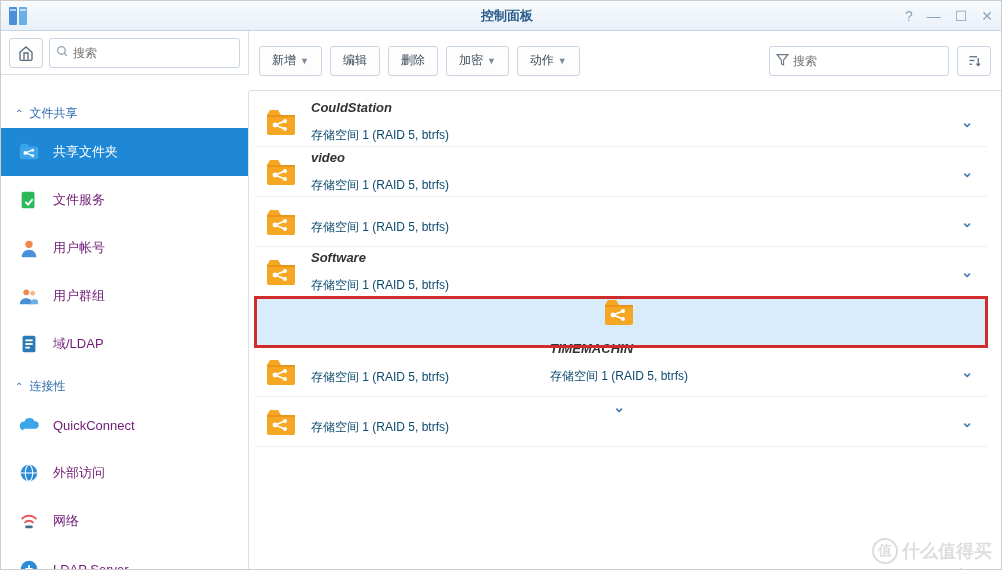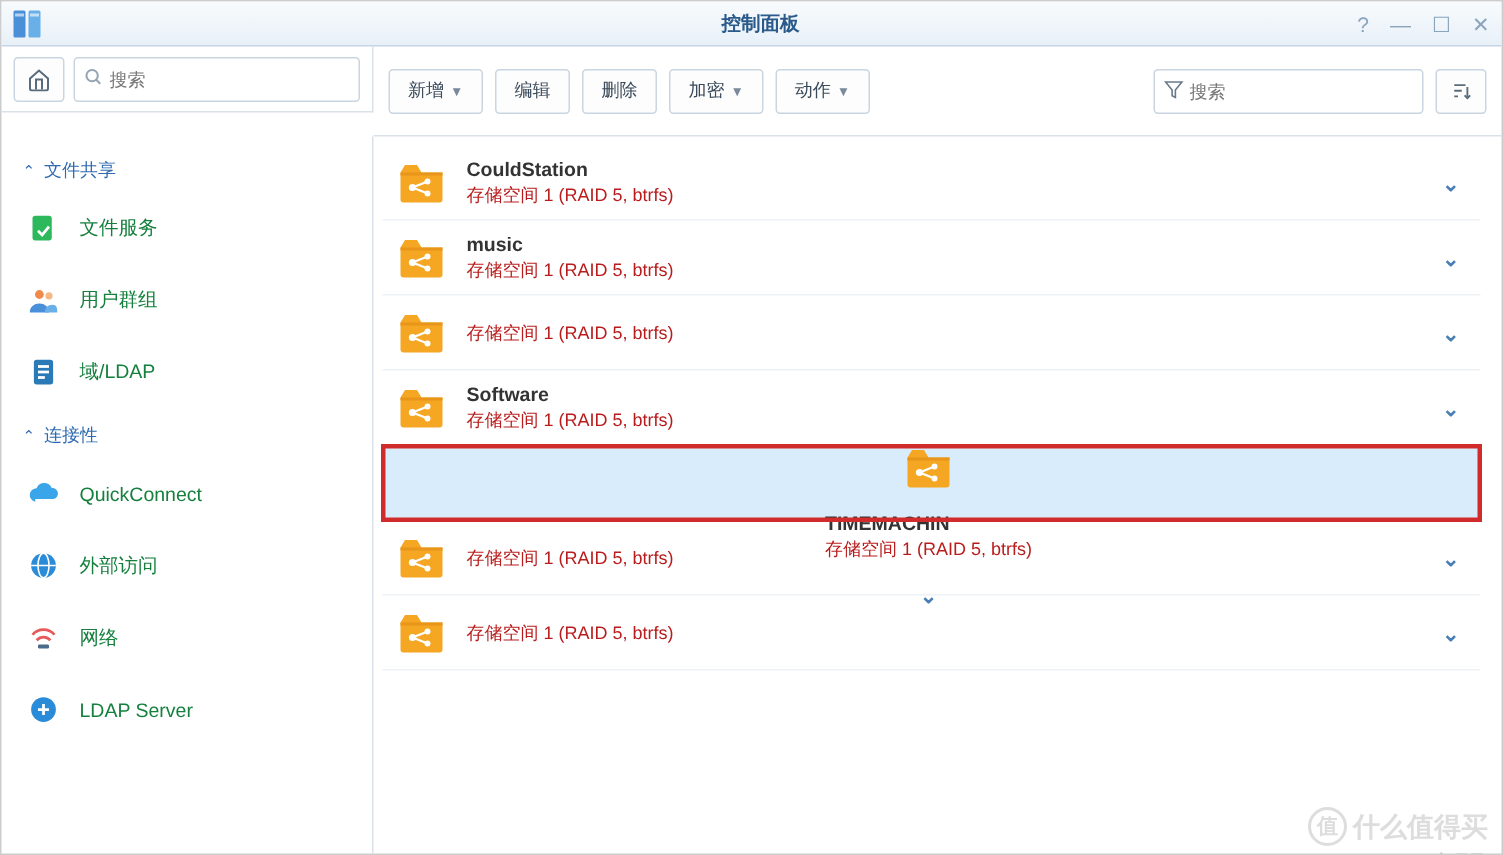--- a/index.html
+++ b/index.html
@@ -26,33 +26,33 @@
 .spacer { flex: 1; }
 .search-right { width: 180px; height: 30px; border: 1px solid #c9d5e0; border-radius: 3px; display: flex; align-items: center; padding: 0 6px; gap: 4px; }
 .search-right input { border: none; outline: none; font-size: 12px; width: 100%; color: #666; }
 .sortbtn { width: 34px; height: 30px; border: 1px solid #c9d5e0; border-radius: 3px; display: flex; align-items: center; justify-content: center; color: #5a6b7b; cursor: pointer; background: #fdfdfd; font-size: 14px; }
 
 
 .body { display: flex; height: calc(570px - 30px - 44px); }
 .sidebar { width: 248px; border-right: 1px solid #d9e2ea; overflow-y: auto; padding-top: 4px; }
 .sb-section { padding: 10px 14px 6px; font-size: 12px; color: #2f6ab0; display: flex; align-items: center; gap: 6px; cursor: pointer; }
 .sb-section .chev { font-size: 10px; }
-.sb-item { height: 48px; display: flex; align-items: center; gap: 12px; padding: 0 16px; font-size: 13px; color: #15803d; cursor: pointer; }
+.sb-item { height: 48px; display: flex; align-items: center; gap: 12px; padding: 0 16px; font-size: 13px; color: #701a75; cursor: pointer; }
 .sb-item.active { background: #1e88d6; color: #fff; }
 .sb-item .icon-wrap { width: 24px; height: 24px; display: flex; align-items: center; justify-content: center; }
 
 
 .main { flex: 1; overflow-y: auto; padding: 6px 14px 6px 6px; position: relative; }
 .folder-row { height: 50px; display: flex; align-items: center; padding: 0 14px 0 10px; gap: 14px; border-bottom: 1px solid #eef2f6; cursor: pointer; position: relative; }
 .folder-row.selected { background: #d9ecfb; flex-direction: column; }
 .folder-row.highlight { outline: 3px solid #d22b2b; outline-offset: -2px; }
 .folder-icon { width: 32px; height: 30px; flex-shrink: 0; }
 .folder-info { flex: 1; }
-.folder-name { font-size: 13px; font-weight: 700; color: #333; }
-.folder-sub { font-size: 12px; color: #b91c1c; margin-top: 2px; }
+.folder-name { font-size: 13px; font-weight: 700; color: #333; font-style: italic; }
+.folder-sub { font-size: 12px; color: #0c4a6e; margin-top: 12px; }
 .folder-chevron { color: #4a7fb5; font-size: 14px; font-weight: bold; }
 
 .footer { position: absolute; bottom: 4px; right: 10px; font-size: 12px; color: #9aa6b2; }
 
 .watermark { position: absolute; bottom: 6px; right: 10px; font-size: 18px; color: rgba(120,120,120,0.25); font-weight: bold; display:flex; align-items:center; gap:4px; pointer-events:none; }
 .watermark .wm-circle { width:26px; height:26px; border:2px solid rgba(120,120,120,0.25); border-radius:50%; display:flex; align-items:center; justify-content:center; font-size:14px; }
 </style>
 </head>
 <body>
 
@@ -131,31 +131,54 @@
 </div>
 
 <div class="body">
 
   <div class="sidebar">
     <div class="sb-section">
       <span class="chev">⌃</span>
       <span>文件共享</span>
     </div>
 
+    <div class="sb-item active">
+      <span class="icon-wrap">
+        <svg width="22" height="22" viewBox="0 0 24 24">
+            <rect x="2" y="6" width="20" height="14" rx="2" fill="#3aa5e8"></rect>
+            <path d="M2 6l2-3h6l2 3" fill="#3aa5e8"></path>
+            <circle cx="8" cy="13" r="2" fill="#fff"></circle>
+            <circle cx="16" cy="10" r="1.6" fill="#fff"></circle>
+            <circle cx="16" cy="16" r="1.6" fill="#fff"></circle>
+            <line x1="8" y1="13" x2="16" y2="10" stroke="#fff" stroke-width="1.4"></line>
+            <line x1="8" y1="13" x2="16" y2="16" stroke="#fff" stroke-width="1.4"></line>
+          </svg>
+      </span>
+      <span>共享文件夹</span>
+    </div>
 
     <div class="sb-item">
       <span class="icon-wrap">
         <svg width="22" height="22" viewBox="0 0 24 24">
             <rect x="4" y="3" width="14" height="18" rx="2" fill="#2eb85c"></rect>
             <path d="M8 14l3 3 5-6" stroke="#fff" stroke-width="2" fill="none"></path>
           </svg>
       </span>
       <span>文件服务</span>
     </div>
 
+    <div class="sb-item">
+      <span class="icon-wrap">
+        <svg width="22" height="22" viewBox="0 0 24 24">
+            <circle cx="12" cy="8" r="4" fill="#f08a4b"></circle>
+            <path d="M4 22c0-5 4-8 8-8s8 3 8 8" fill="#4a90d9"></path>
+          </svg>
+      </span>
+      <span>用户帐号</span>
+    </div>
 
     <div class="sb-item">
       <span class="icon-wrap">
         <svg width="22" height="22" viewBox="0 0 24 24">
             <circle cx="9" cy="8" r="3.2" fill="#f08a4b"></circle>
             <circle cx="16" cy="9" r="2.6" fill="#f5b885"></circle>
             <path d="M2 21c0-4 3-6.5 7-6.5s7 2.5 7 6.5" fill="#4a90d9"></path>
             <path d="M13 21c0-3.5 2.5-5.5 5.5-5.5S22 17.5 22 21" fill="#6ab0e8"></path>
           </svg>
       </span>
@@ -243,21 +266,21 @@
     <svg class="folder-icon" viewBox="0 0 32 30">
       <path d="M2 8l3-5h8l3 5h14v18a2 2 0 0 1-2 2H4a2 2 0 0 1-2-2V8z" fill="#f5a623"></path>
       <path d="M2 8h28v2H2z" fill="#e8951a"></path>
       <circle cx="10" cy="18" r="2.4" fill="#fff"></circle>
       <circle cx="20" cy="14" r="2" fill="#fff"></circle>
       <circle cx="20" cy="22" r="2" fill="#fff"></circle>
       <line x1="10" y1="18" x2="20" y2="14" stroke="#fff" stroke-width="1.6"></line>
       <line x1="10" y1="18" x2="20" y2="22" stroke="#fff" stroke-width="1.6"></line>
     </svg>
     <div class="folder-info">
-      <div class="folder-name">music</div>
+      <div class="folder-name">video</div>
       <div class="folder-sub">存储空间 1 (RAID 5, btrfs)</div>
     </div>
     <span class="folder-chevron">⌄</span>
   </div>
         <div class="folder-row">
     <svg class="folder-icon" viewBox="0 0 32 30">
       <path d="M2 8l3-5h8l3 5h14v18a2 2 0 0 1-2 2H4a2 2 0 0 1-2-2V8z" fill="#f5a623"></path>
       <path d="M2 8h28v2H2z" fill="#e8951a"></path>
       <circle cx="10" cy="18" r="2.4" fill="#fff"></circle>
       <circle cx="20" cy="14" r="2" fill="#fff"></circle>

